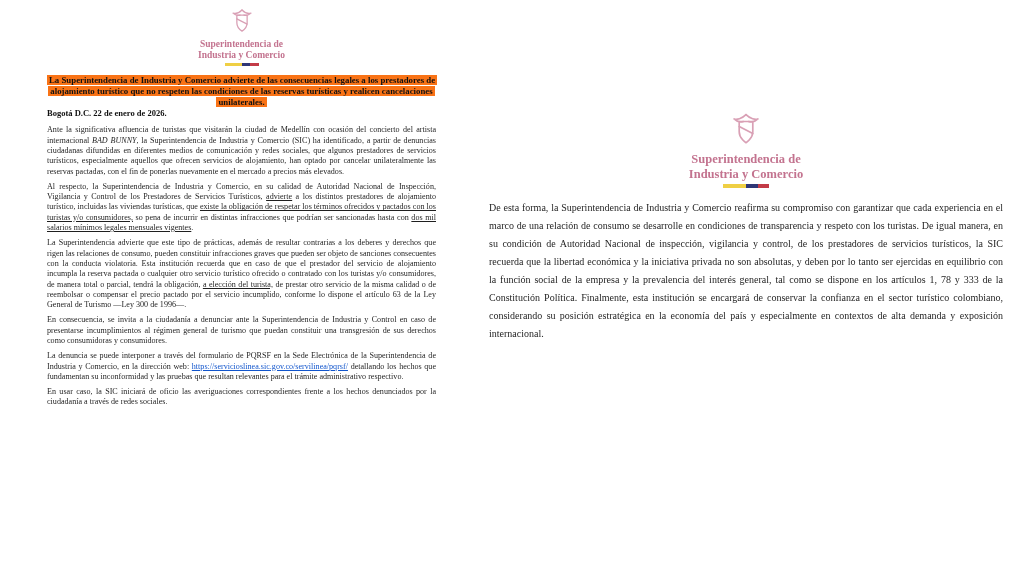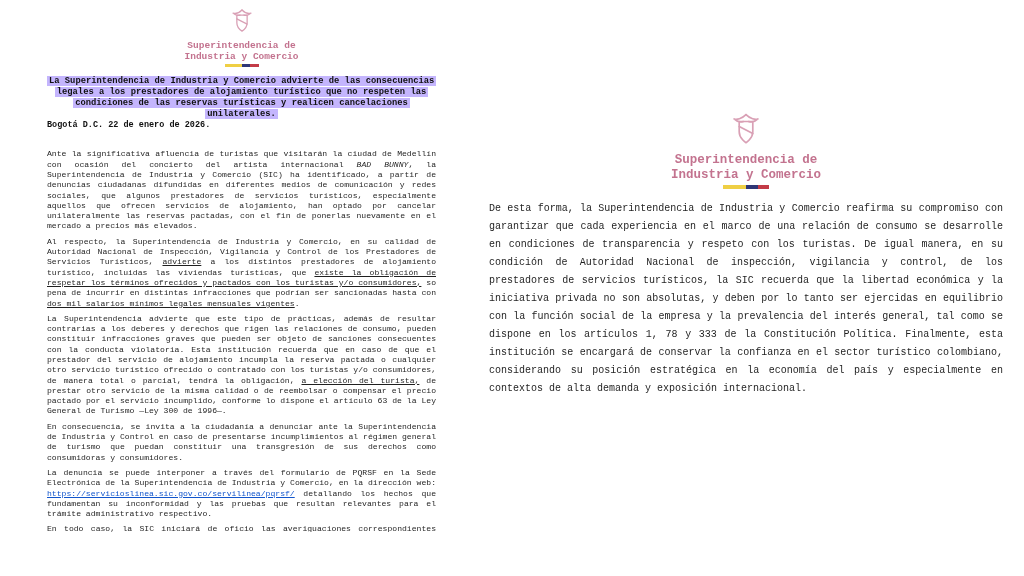--- a/index.html
+++ b/index.html
@@ -1,37 +1,37 @@
 <!DOCTYPE html>
 <html><head>
 <meta charset="utf-8">
 <style>
   html,body{margin:0;padding:0;background:#ffffff;}
   .canvas{
     position:relative;width:1024px;height:532px;background:#ffffff;
-    font-family:Liberation Mono, monospace;
+    font-family:Liberation Serif, serif;
     color:#1f1f1f;overflow:hidden;
   }
   
   .logo{text-align:center;}
   .logo-text{color:#c3738f;font-weight:bold;}
   .flag-bar{display:flex;margin:2px auto 0;}
   .flag-seg{height:100%;}
   .flag-yellow{width:50%;background:#efcf44;}
   .flag-blue{width:25%;background:#2f3676;}
   .flag-red{width:25%;background:#c33b47;}
 
   
   .page-left{position:absolute;left:47px;top:8px;width:389px;}
   .page-left .logo-text{font-size:9.5px;line-height:1.18;}
   .page-left .flag-bar{width:34px;height:3px;}
   .headline{margin-top:9px;text-align:center;font-weight:bold;font-size:8.8px;line-height:1.25;color:#111;}
-  .headline .hl{background:#c4b5fd;padding:0 2px;-webkit-box-decoration-break:clone;box-decoration-break:clone;}
+  .headline .hl{background:#f97316;padding:0 2px;-webkit-box-decoration-break:clone;box-decoration-break:clone;}
   .dateline{margin-top:0;font-weight:bold;font-size:8.5px;color:#111;}
-  .body-text{margin-top:19px;}
+  .body-text{margin-top:7px;}
   .body-text p{font-size:8.1px;line-height:10.3px;text-align:justify;margin:0 0 5px 0;}
   .run-i{font-style:italic;}
   .run-u{text-decoration:underline;}
   .run-link{color:#1155cc;text-decoration:underline;cursor:pointer;}
 
   
   .page-right{position:absolute;left:489px;top:112px;width:514px;}
   .page-right .logo-text{font-size:12.5px;line-height:1.18;}
   .page-right .flag-bar{width:46px;height:4px;}
   .page-right .body-par{margin-top:11px;font-size:10px;line-height:18px;text-align:justify;}
@@ -85,21 +85,21 @@
     </div>
 
     <div class="dateline">Bogotá D.C. 22 de enero de 2026.</div>
 
     <div class="body-text">
       <p><span>Ante la significativa afluencia de turistas que visitarán la ciudad de Medellín con ocasión del concierto del artista internacional </span><span class="run-i">BAD BUNNY</span><span>, la Superintendencia de Industria y Comercio (SIC) ha identificado, a partir de denuncias ciudadanas difundidas en diferentes medios de comunicación y redes sociales, que algunos prestadores de servicios turísticos, especialmente aquellos que ofrecen servicios de alojamiento, han optado por cancelar unilateralmente las reservas pactadas, con el fin de ponerlas nuevamente en el mercado a precios más elevados.</span></p>
       <p><span>Al respecto, la Superintendencia de Industria y Comercio, en su calidad de Autoridad Nacional de Inspección, Vigilancia y Control de los Prestadores de Servicios Turísticos, </span><span class="run-u">advierte</span><span> a los distintos prestadores de alojamiento turístico, incluidas las viviendas turísticas, que </span><span class="run-u">existe la obligación de respetar los términos ofrecidos y pactados con los turistas y/o consumidores,</span><span> so pena de incurrir en distintas infracciones que podrían ser sancionadas hasta con </span><span class="run-u">dos mil salarios mínimos legales mensuales vigentes</span><span>.</span></p>
       <p><span>La Superintendencia advierte que este tipo de prácticas, además de resultar contrarias a los deberes y derechos que rigen las relaciones de consumo, pueden constituir infracciones graves que pueden ser objeto de sanciones consecuentes con la conducta violatoria. Esta institución recuerda que en caso de que el prestador del servicio de alojamiento incumpla la reserva pactada o cualquier otro servicio turístico ofrecido o contratado con los turistas y/o consumidores, de manera total o parcial, tendrá la obligación, </span><span class="run-u">a elección del turista,</span><span> de prestar otro servicio de la misma calidad o de reembolsar o compensar el precio pactado por el servicio incumplido, conforme lo dispone el artículo 63 de la Ley General de Turismo —Ley 300 de 1996—.</span></p>
       <p><span>En consecuencia, se invita a la ciudadanía a denunciar ante la Superintendencia de Industria y Control en caso de presentarse incumplimientos al régimen general de turismo que puedan constituir una transgresión de sus derechos como consumidoras y consumidores.</span></p>
       <p><span>La denuncia se puede interponer a través del formulario de PQRSF en la Sede Electrónica de la Superintendencia de Industria y Comercio, en la dirección web: </span><a class="run-link" href="#">https://servicioslinea.sic.gov.co/servilinea/pqrsf/</a><span> detallando los hechos que fundamentan su inconformidad y las pruebas que resultan relevantes para el trámite administrativo respectivo.</span></p>
-      <p><span>En todo caso, la SIC iniciará de oficio las averiguaciones correspondientes frente a los hechos denunciados por la ciudadanía a través de redes sociales.</span></p>
+      <p><span>En usar caso, la SIC iniciará de oficio las averiguaciones correspondientes frente a los hechos denunciados por la ciudadanía a través de redes sociales.</span></p>
     </div>
   </div>
 
   <div class="page-right">
     <div class="logo">
       <span>
         <svg width="34" height="36" viewBox="0 0 40 42">
           <g fill="none" stroke="#d9a0b5" stroke-width="2" stroke-linecap="round" stroke-linejoin="round">
             <path d="M20 3 C15 8 9 9 6 8 C10 12 14 12 17 11"></path>
             <path d="M20 3 C25 8 31 9 34 8 C30 12 26 12 23 11"></path>

